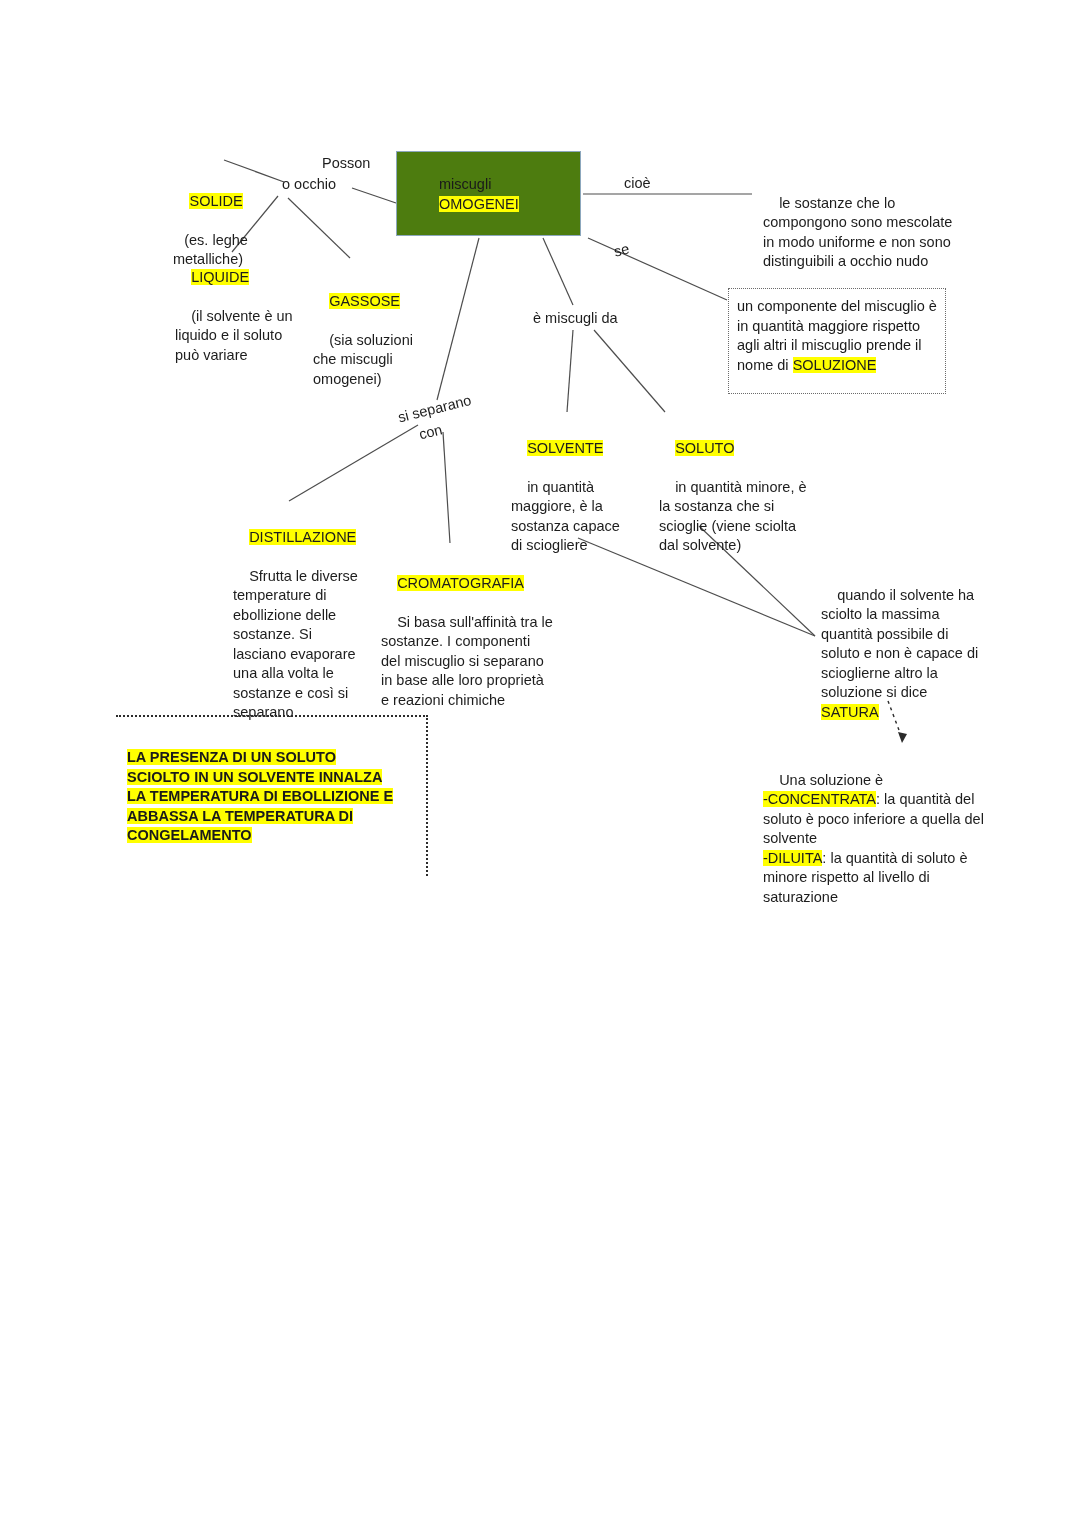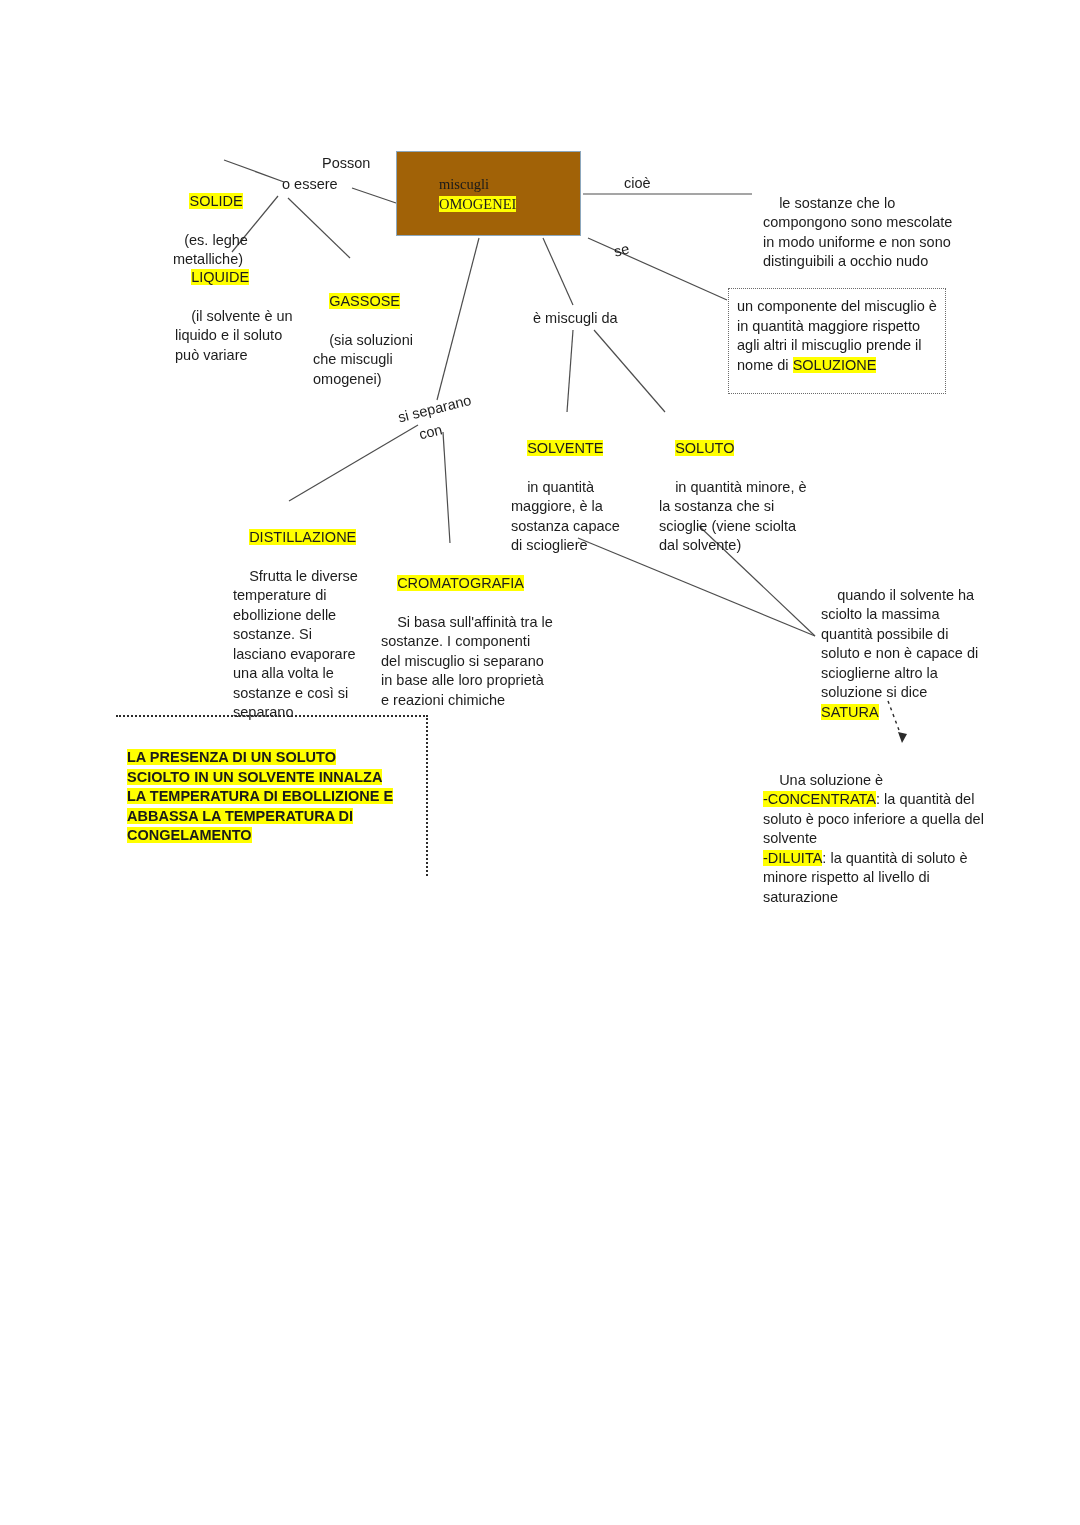--- a/index.html
+++ b/index.html
@@ -40,24 +40,23 @@
   .title-line {
     display: block;
   }
   
   #central-box {
     position: absolute;
     left: 396px;
     top: 151px;
     width: 185px;
     height: 85px;
-    background: #a16207;
+    background: #4d7c0f;
     border: 1px solid #8ca7bd;
     box-sizing: border-box;
-    font-family: Liberation Serif, serif;
   }
   #central-box .inner {
     position: absolute;
     left: 42px;
     top: 22px;
     font-size: 14.5px;
     line-height: 20px;
   }
   
   .link-label {
@@ -165,21 +164,21 @@
   </svg>
 
   <div id="central-box">
     <div class="inner">
       <span class="title-line">miscugli</span>
       <span class="hl">OMOGENEI</span>
     </div>
   </div>
 
   <div class="link-label" style="left:322px; top:154px;">Posson</div>
-  <div class="link-label" style="left:282px; top:175px;">o essere</div>
+  <div class="link-label" style="left:282px; top:175px;">o occhio</div>
   <div class="link-label" style="left:624px; top:174px;">cioè</div>
   <div class="link-label rot-se" style="left:612px; top:243px;">se</div>
   <div class="link-label" style="left:533px; top:309px;">è miscugli da</div>
   <div class="link-label rot-sep" style="left:396px; top:409px;">si separano</div>
   <div class="link-label rot-sep" style="left:417px; top:426px;">con</div>
 
   <div class="node" style="left:133px; top:172px; width:150px;text-align:center;">
     <span class="hl">SOLIDE</span><br>
     <span>(es. leghe
 metalliche)</span>

